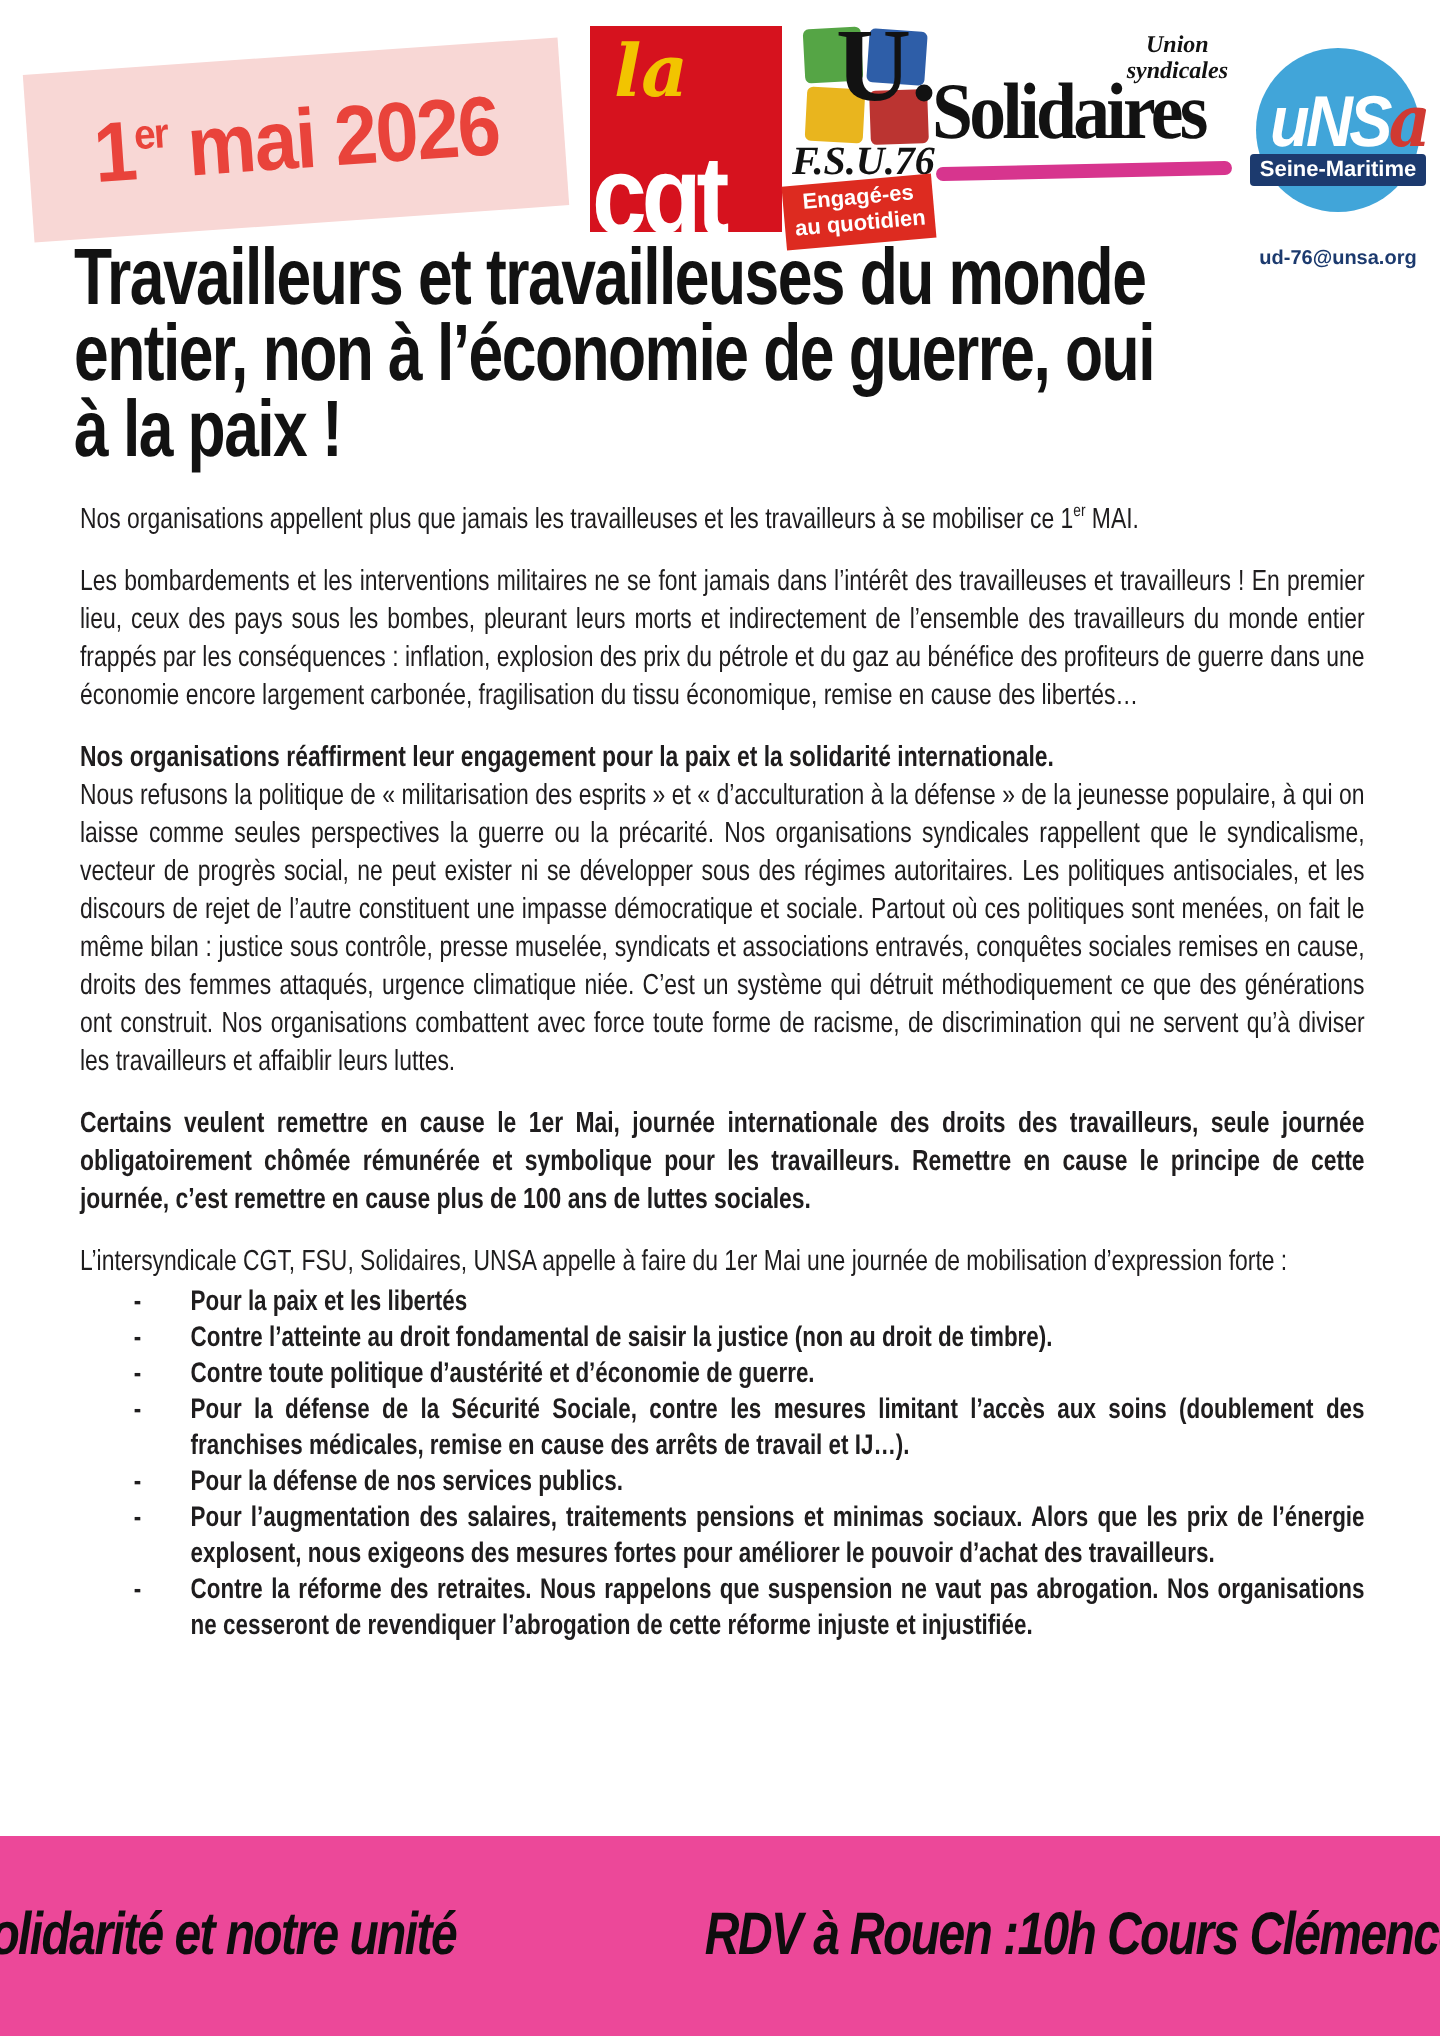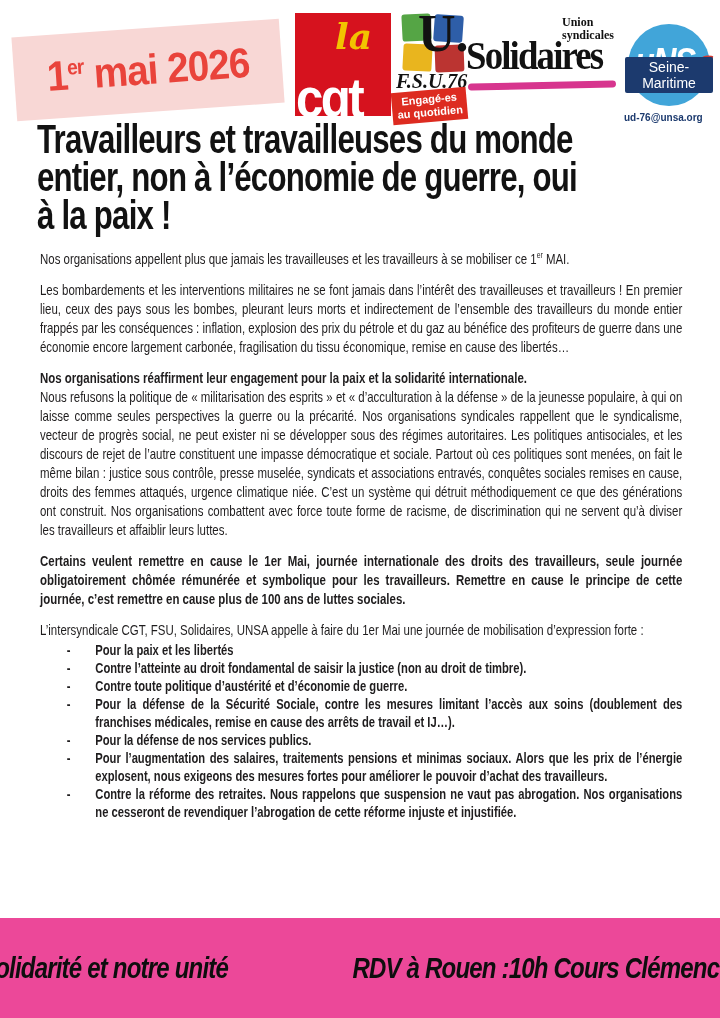--- a/index.html
+++ b/index.html
@@ -8,55 +8,55 @@
 
   
   .date-banner{position:absolute;left:14px;top:28px;width:268px;height:84px;background:#f8d7d5;
                transform:rotate(-4deg);display:flex;align-items:center;justify-content:center;}
   .date-text{font-size:42px;font-weight:bold;color:#e9433b;letter-spacing:-1px;white-space:nowrap;
              transform:scaleX(0.92);}
   .date-text sup{font-size:0.5em;}
 
   .cgt-logo{position:absolute;left:295px;top:13px;width:96px;height:103px;background:#d6121e;overflow:hidden;}
   .cgt-la{position:absolute;top:2px;left:12px;font-family:"DejaVu Serif",serif;font-style:italic;
-          font-weight:bold;font-size:36px;color:#f2c400;margin-left:28px;}
+          font-weight:bold;font-size:36px;color:#f2c400;}
   .cgt-name{position:absolute;bottom:-14px;left:1px;font-size:56px;font-weight:bold;color:#ffffff;
             letter-spacing:-3px;transform:scaleX(0.88);transform-origin:left;}
 
   .fsu-logo{position:absolute;left:396px;top:12px;width:80px;height:106px;}
   .fsu-squares{position:absolute;top:2px;left:6px;width:64px;height:60px;}
   .fsu-sq{position:absolute;width:29px;height:27px;border-radius:3px;}
   .fsu-sq.g{left:0;top:0;background:#55a545;transform:rotate(-3deg);}
   .fsu-sq.b{left:32px;top:1px;background:#2e5ea8;transform:rotate(4deg);}
   .fsu-sq.y{left:1px;top:30px;background:#e9b51e;transform:rotate(3deg);}
   .fsu-sq.r{left:33px;top:31px;background:#bb3431;transform:rotate(-2deg);}
   .fsu-u{position:absolute;top:-8px;left:22px;font-family:"Liberation Serif",serif;font-weight:bold;
          font-size:52px;color:#121212;}
   .fsu-name{position:absolute;top:58px;left:0;font-family:"Liberation Serif",serif;font-style:italic;
             font-weight:bold;font-size:20px;color:#121212;white-space:nowrap;}
   .fsu-tag{position:absolute;top:78px;left:-4px;background:#dd2b20;color:#fff;font-weight:bold;
            font-size:11px;line-height:1.2;text-align:center;padding:3px 5px;transform:rotate(-5deg);
            white-space:nowrap;}
 
   .sol-logo{position:absolute;left:466px;top:16px;width:152px;height:70px;}
-  .sol-union{position:absolute;top:0;right:4px;text-align:left;font-family:"Liberation Serif",serif;
-             font-weight:bold;font-size:12px;line-height:1.05;color:#121212;}
+  .sol-union{position:absolute;top:0;right:4px;text-align:center;font-family:"Liberation Serif",serif;
+             font-weight:bold;font-size:12px;line-height:1.05;color:#121212;font-style:italic;}
   .sol-name{position:absolute;top:16px;left:0;font-family:"Liberation Serif",serif;font-weight:bold;
             font-size:40px;letter-spacing:-2px;color:#121212;transform:scaleX(0.92);transform-origin:left;}
   .sol-underline{position:absolute;top:66px;left:2px;width:148px;height:7px;background:#d7358e;
                  border-radius:4px;transform:rotate(-1.2deg);}
 
   .unsa-logo{position:absolute;left:624px;top:24px;width:90px;}
   .unsa-circle{position:relative;width:82px;height:82px;border-radius:50%;background:#41a5d9;margin:0 auto;}
   .unsa-text{position:absolute;top:16px;left:7px;font-weight:bold;font-size:36px;font-style:italic;
              letter-spacing:-2px;color:#ffffff;white-space:nowrap;transform:scaleX(0.9);transform-origin:left;}
   .unsa-text .a{color:#d03a32;font-family:"DejaVu Serif",serif;}
   .unsa-ribbon{position:absolute;bottom:13px;left:-3px;right:-3px;background:#1c3a6e;color:#fff;
-               font-size:14px;font-weight:normal;text-align:center;padding:2px 0;border-radius:2px;}
-  .unsa-email{margin-top:6px;text-align:left;font-size:10px;font-weight:bold;color:#1c3a6e;}
+               font-size:11px;font-weight:bold;text-align:center;padding:2px 0;border-radius:2px;}
+  .unsa-email{margin-top:18px;text-align:center;font-size:10px;font-weight:bold;color:#1c3a6e;}
 
   
   .headline{position:absolute;left:37px;top:120px;width:840px;transform:scaleX(0.78);
             transform-origin:left top;font-weight:bold;font-size:40px;line-height:38px;
             letter-spacing:-1px;color:#121212;}
 
   
   .body-text{position:absolute;left:40px;top:246px;width:813px;transform:scaleX(0.79);
              transform-origin:left top;font-size:14.5px;line-height:19px;text-align:justify;
              color:#1f1d1e;}

